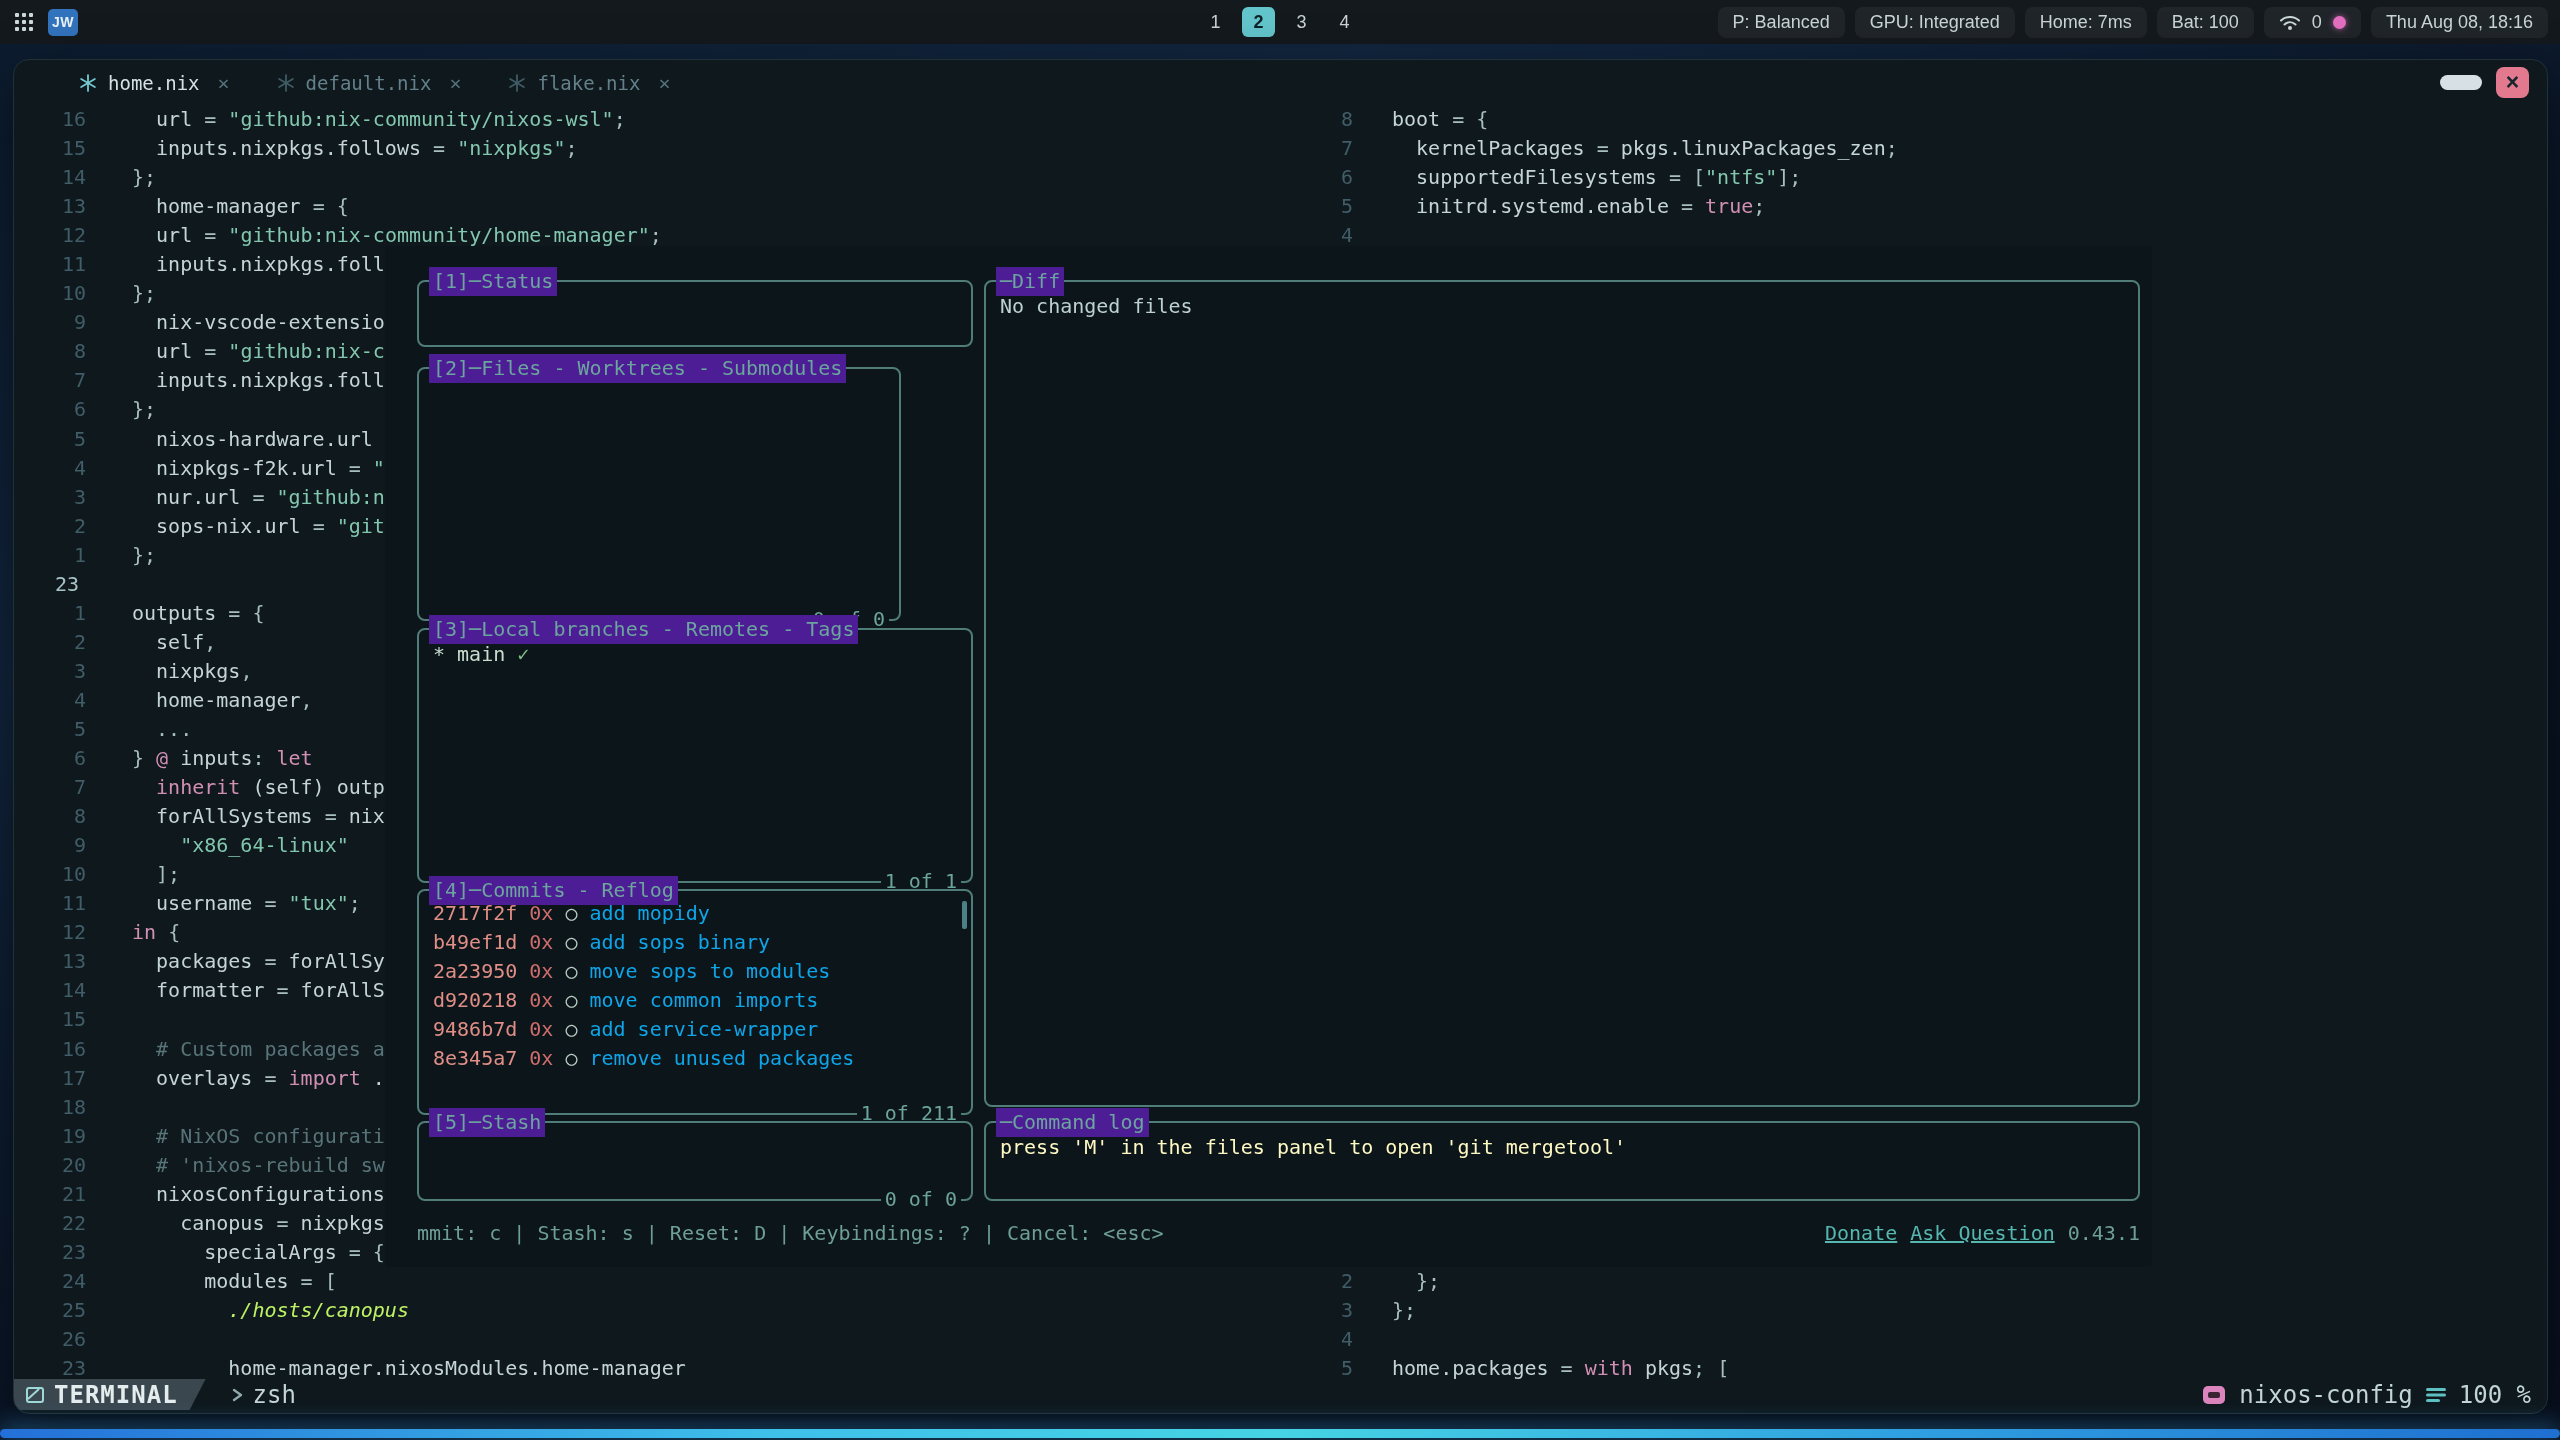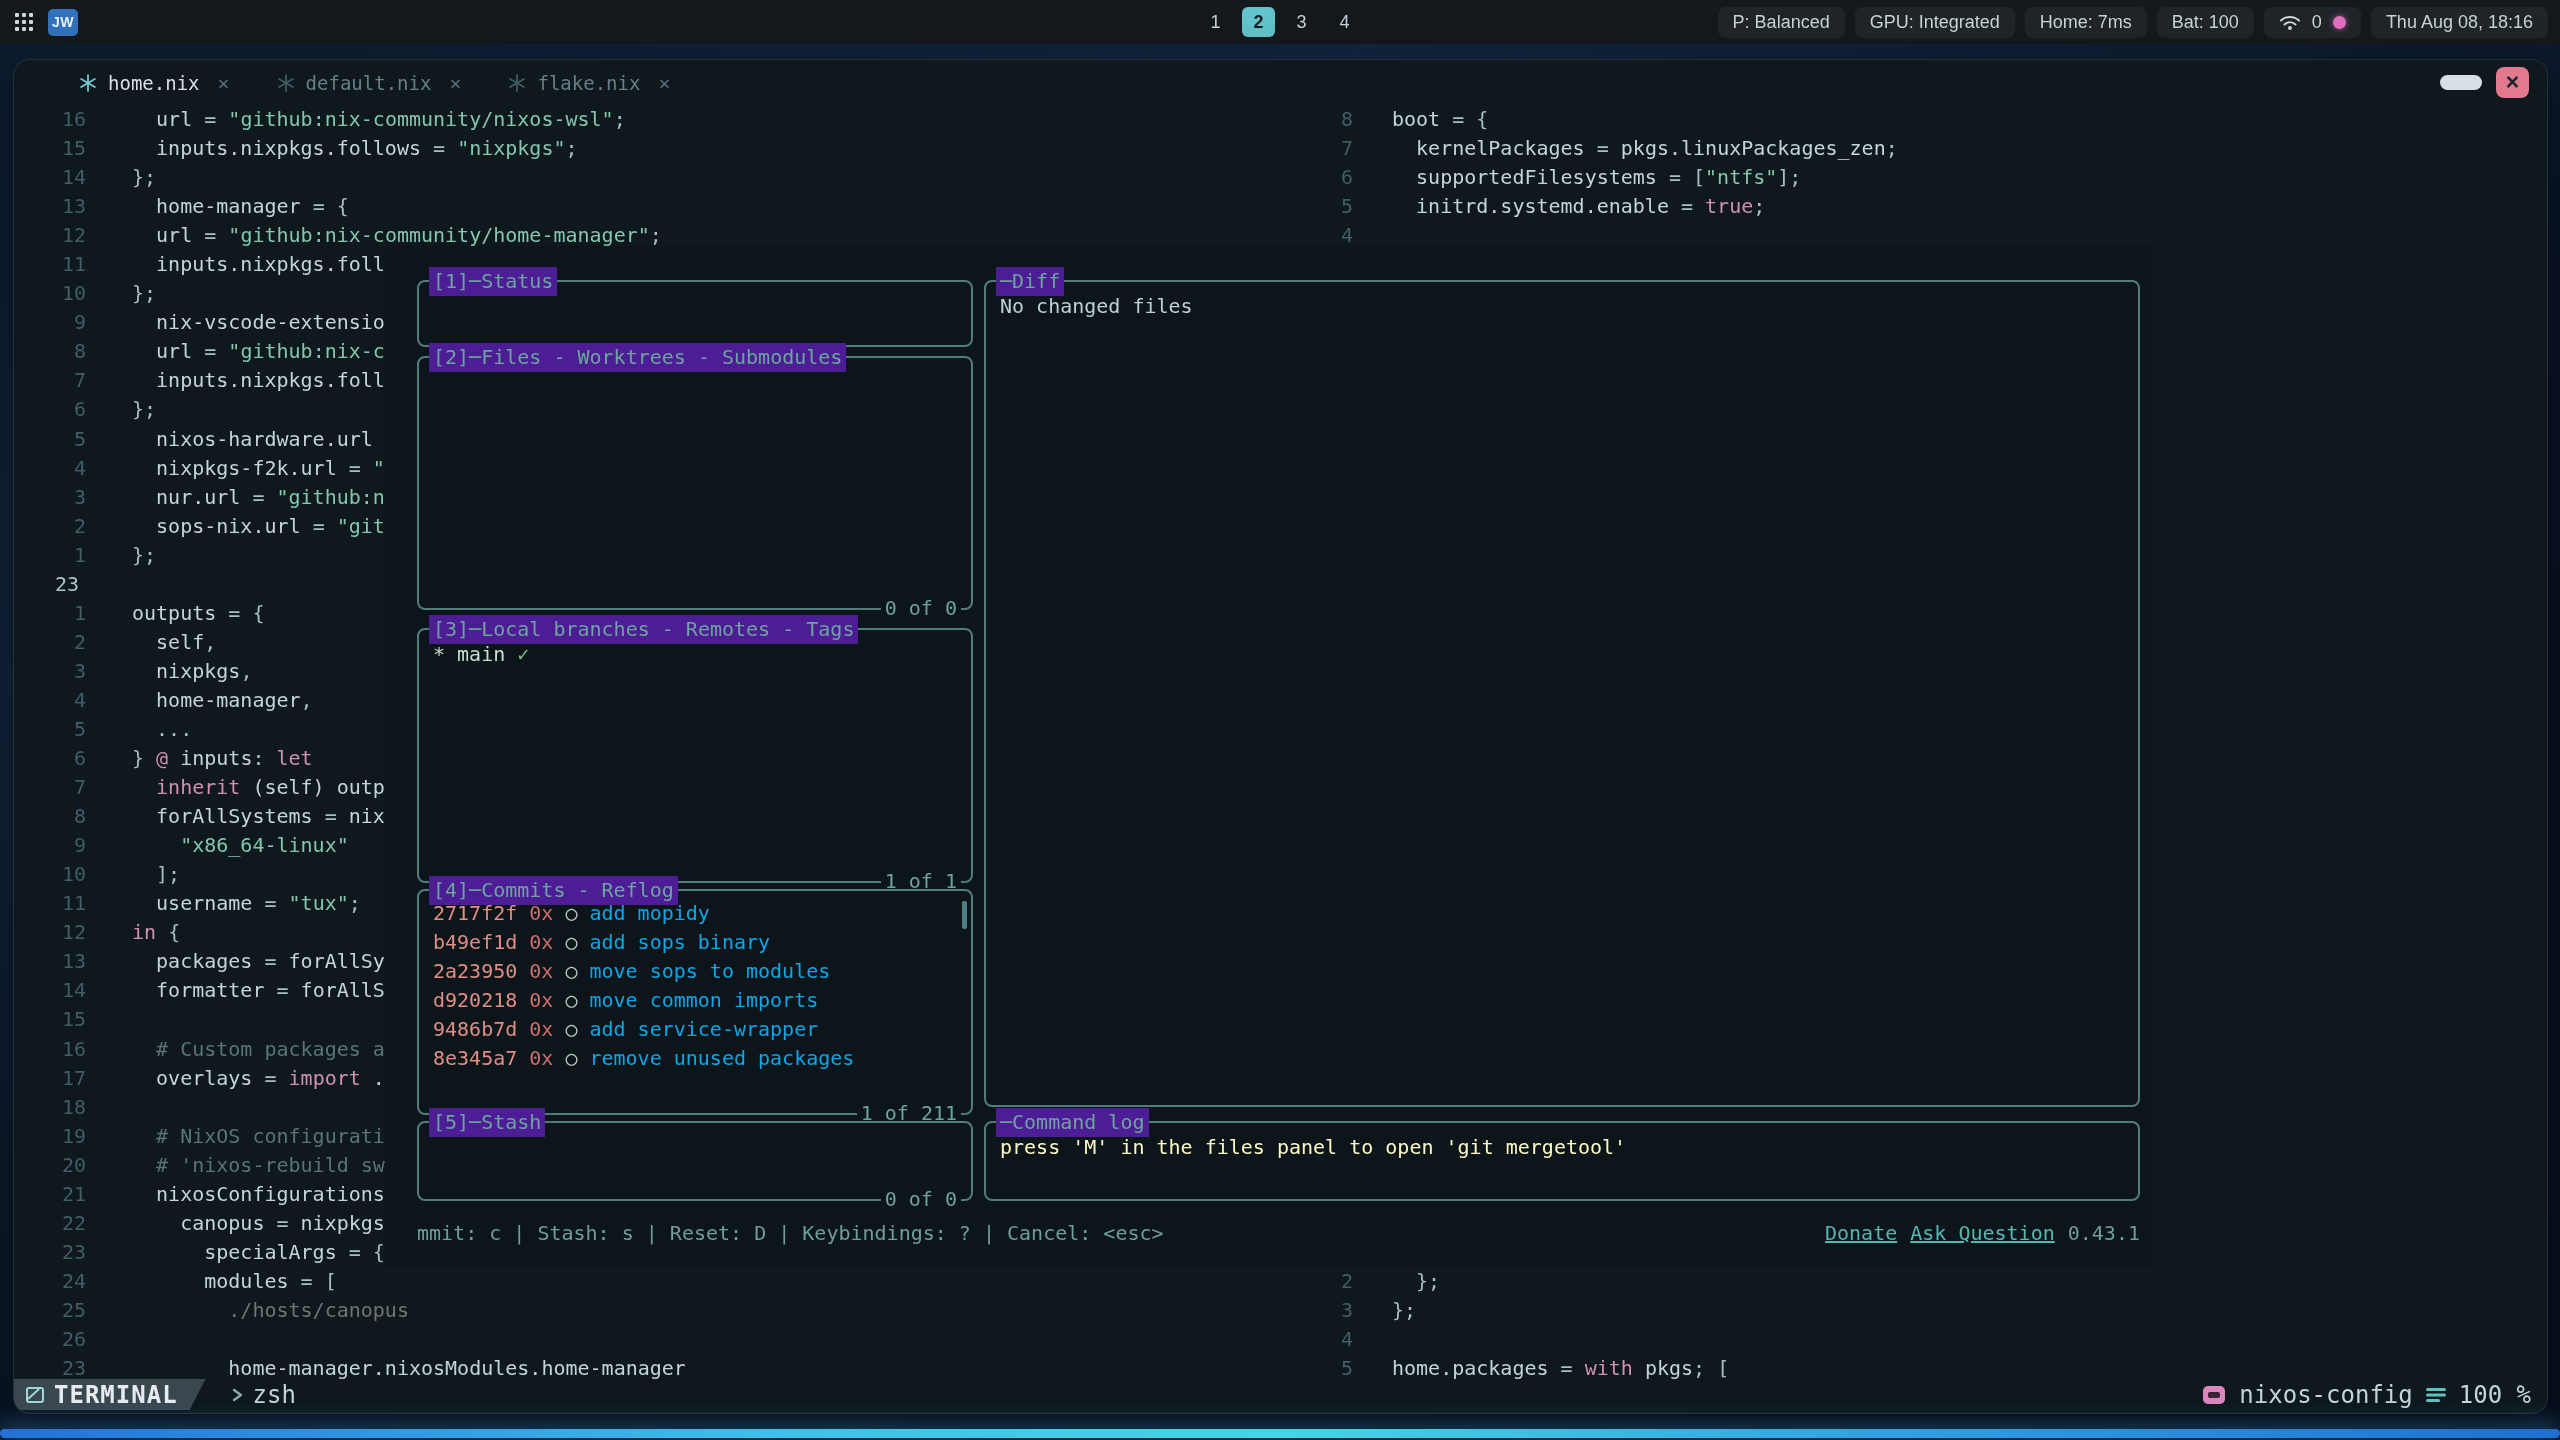--- a/index.html
+++ b/index.html
@@ -37,30 +37,30 @@
   .pane{position:absolute;top:0;bottom:0;overflow:hidden;}
   .pane-left{left:0;width:1279px;}
   .pane-right{left:1279px;right:0;}
   .erow{display:flex;height:29.05px;line-height:29.05px;white-space:pre;}
   .gut{flex:none;width:72px;text-align:right;color:#415d68;}
   .pane-right .gut{width:60px;}
   .gut.cur{text-align:left;padding-left:41px;color:#a9c4c9;}
   .code{flex:1;overflow:hidden;}
   .pane-left .code{margin-left:46px;}
   .pane-right .code{margin-left:39px;}
-  .pln{color:#c5d5d6;} .op{color:#a9bec1;} .str{color:#83c7ae;} .kw{color:#d28fb4;} .com{color:#587478;} .path{color:#737373;}
+  .pln{color:#c5d5d6;} .op{color:#a9bec1;} .str{color:#83c7ae;} .kw{color:#d28fb4;} .com{color:#587478;} .path{color:#bef264;font-style:italic;}
 
   
   .lazygit{position:absolute;left:371px;top:186px;width:1767px;height:1021px;background:#0c1519;z-index:5;font-family:"DejaVu Sans Mono",monospace;font-size:20px;color:#bdd1d3;border-radius:4px;}
   .lpanel{position:absolute;border:2px solid #507c7a;border-radius:8px;}
   .ptitle{position:absolute;top:-15px;left:10px;background:#4c1d95;padding:0 4px;color:#6ca49e;line-height:29px;white-space:pre;}
   .pcount{position:absolute;bottom:-15px;right:10px;background:#0c1519;padding:0 4px;color:#6ca49e;line-height:29px;}
   .pbody{padding:10px 14px;line-height:29px;white-space:pre;overflow:hidden;}
   #p-status{left:32px;top:34px;width:556px;height:67px;}
-  #p-files{left:32px;top:110px;width:556px;height:254px;padding-left:27px;}
+  #p-files{left:32px;top:121px;width:484px;height:254px;padding-left:27px;}
   #p-branches{left:32px;top:382px;width:556px;height:255px;}
   #p-commits{left:32px;top:643px;width:556px;height:226px;}
   #p-stash{left:32px;top:875px;width:556px;height:80px;}
   #p-diff{left:599px;top:34px;width:1156px;height:827px;}
   #p-cmdlog{left:599px;top:875px;width:1156px;height:80px;}
   .status-text{color:#5fc0c4;}
   .bname{color:#c8ddd0;} .bcheck{color:#7fbf88;margin-left:12px;}
   .diff-text{color:#bdd1d3;}
   .cmdlog-text{color:#fef9c3;}
   .commitbody{padding:8px 10px 0 14px;}

